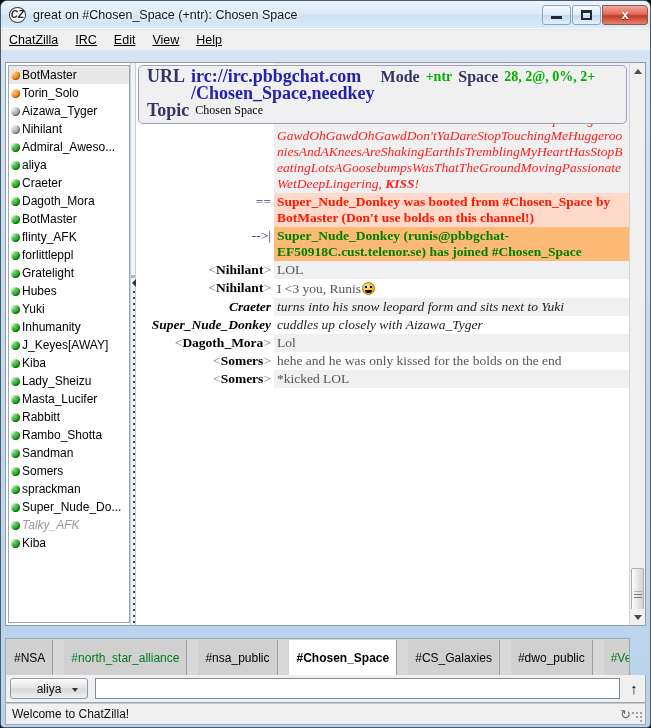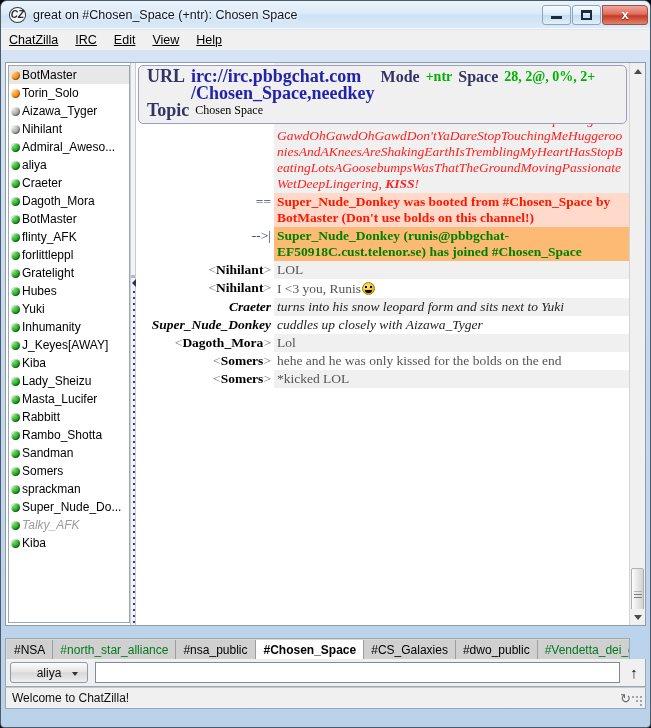--- a/index.html
+++ b/index.html
@@ -266,27 +266,28 @@
   .vscroll .thumb .lines {
     position: absolute; left: 50%; top: 50%;
     transform: translate(-50%,-50%);
     width: 8px; height: 7px;
     background-image: repeating-linear-gradient(to bottom, #7d7d7d 0 1px, transparent 1px 3px);
   }
 
   
   .tabbar {
     margin: 3px 20px 0 4px;
-    height: 21px;
+    height: 37px;
     display: flex; align-items: stretch;
     background: #d8d8d8;
     border: 1px solid #9aa7b4;
     border-bottom: none;
     padding: 1px 1px 0 1px;
     overflow: hidden;
+    gap: 11px;
   }
   .tab {
     font-size: 12px;
     padding: 1px 7px 0 7px;
     display: flex; align-items: center;
     background: #d0d0d0;
     border-right: 1px solid #9d9d9d;
     color: #000;
     white-space: nowrap;
   }

